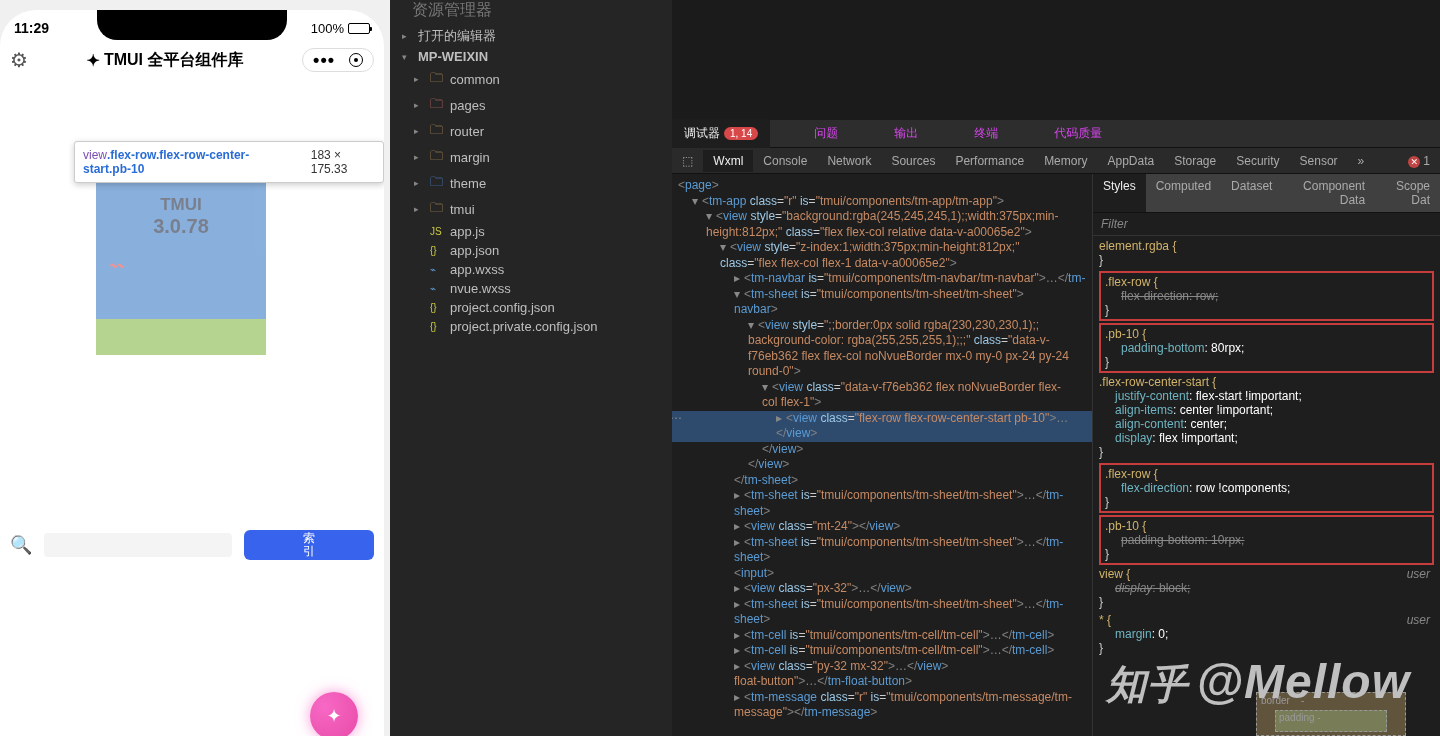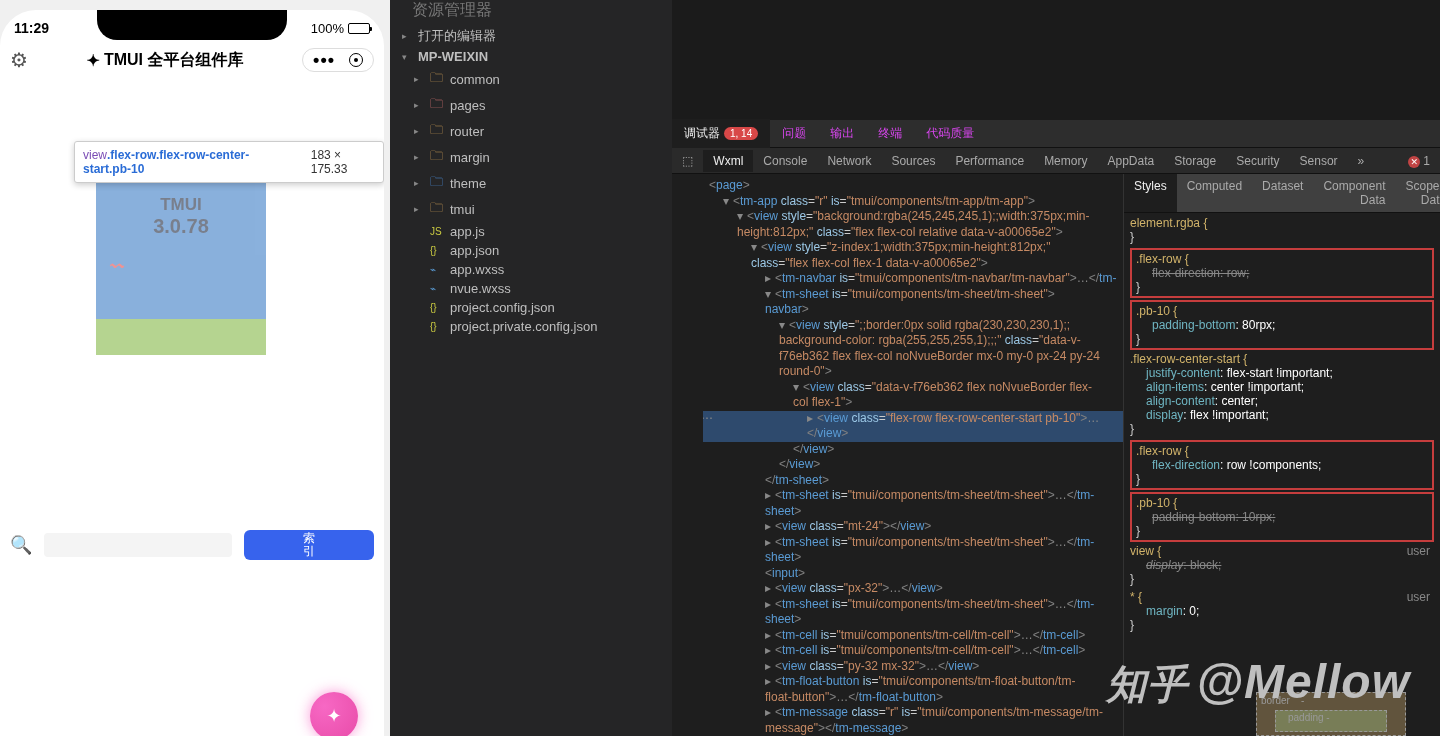--- a/index.html
+++ b/index.html
@@ -46,55 +46,55 @@
 .exp-arrow { width:10px; color:#888; font-size:9px; }
 .folder-ic { width:14px; color:#c09553; }
 .folder-ic.blue { color:#4a8cd8; }
 .folder-ic.red { color:#d67272; }
 .file-ic { width:14px; color:#cbcb41; }
 .pad1{padding-left:24px;}
 
 
 .devtools { position:absolute; left:672px; top:0; right:0; bottom:0; background:#1e1e1e; }
 .blank-top { height:120px; background:#1b1b1b; }
-.dt-tabbar { display:flex; align-items:center; height:28px; background:#2d2d2d; border-bottom:1px solid #111; font-size:12px; }
+.dt-tabbar { display:flex; align-items:center; height:28px; background:#2d2d2d; border-bottom:1px solid #111; font-size:12px;gap:32px; }
 .dt-tab { padding:6px 12px; color:#d946ef; cursor:pointer; }
 .dt-tab.active { background:#1e1e1e; color:#eee; }
 .badge { background:#d84848; border-radius:8px; padding:1px 6px; font-size:10px; color:#fff; margin-left:4px; }
 
 .dt-subbar { display:flex; align-items:center; height:26px; background:#2a2a2a; border-bottom:1px solid #111; font-size:12px; }
 .dt-subtab { padding:4px 10px; color:#aaa; cursor:pointer; }
 .dt-subtab.active { background:#1e1e1e; color:#eee; }
 .dt-push { flex:1; }
 .err-ic { width:12px; height:12px; border-radius:50%; background:#c14444; color:#fff; font-size:9px; display:inline-flex; align-items:center; justify-content:center; margin-right:3px; }
 
 .dt-body { display:flex; height:calc(100% - 174px); }
-.dom-pane { width:420px; overflow:auto; font-family:Menlo,Consolas,monospace; font-size:12px; line-height:15.5px; padding:4px 0;margin-left:31px; }
+.dom-pane { width:420px; overflow:auto; font-family:Menlo,Consolas,monospace; font-size:12px; line-height:15.5px; padding:4px 0; }
 .dom-line { white-space:pre; padding:0 6px; }
 .dom-line .t-tag{color:#5a9bd4;} .t-attr{color:#9cc8e6;} .t-val{color:#c68a64;} .t-punc{color:#808080;}
 .dom-line.sel { background:#2e4a6d; }
 .dom-arrow{color:#888; display:inline-block; width:10px;}
 .ellips{color:#888;}
 
 .style-pane { flex:1; border-left:1px solid #333; font-family:Menlo,Consolas,monospace; font-size:12px; overflow:hidden; }
 .style-tabs { display:flex; background:#404040; border-bottom:1px solid #111;text-align:right; }
 .style-tab { padding:5px 10px; font-size:12px; color:#aaa; cursor:pointer; }
 .style-tab.active { background:#1e1e1e; color:#eee; }
 .filter-row { padding:4px 8px; color:#888; font-style:italic; border-bottom:1px solid #333;}
 .rules { padding:3px 6px; }
 .rule { margin-bottom:4px; position:relative; }
 .redbox { border:2px solid #c53d3d; padding:2px 4px; margin:2px 0; }
 .sel-name{color:#d1b36a;} .prop{color:#6fb5c2; padding-left:16px;} .pv{color:#fff;}
 .struck{ text-decoration:line-through; color:#888; }
-.usr { position:absolute; right:4px; top:0; color:#888; }
+.usr { position:absolute; right:4px; top:0; color:#888; font-style:italic; }
 
 .watermark { position:absolute; right:30px; bottom:24px; font-size:48px; font-weight:600; color:#bfbfbf; font-style:italic; letter-spacing:1px; pointer-events:none; }
 .wm-logo { font-size:40px; font-weight:800; margin-right:8px;}
 .boxmodel { position:absolute; right:34px; bottom:0; width:150px; height:44px; background:#e6c07b55; border:1px dashed #999; font-size:10px; color:#999; padding:2px 4px;}
-.boxmodel .inner { margin:4px 14px 0 14px; height:22px; background:#a8d08d55; border:1px dashed #999; padding:1px 12px;}
+.boxmodel .inner { margin:4px 14px 0 14px; height:22px; background:#a8d08d55; border:1px dashed #999; padding:1px 3px;}
 </style>
 </head>
 <body>
 
 <div class="phone-zone">
   <div class="phone">
     <div class="notch"></div>
     <div class="statusbar">
       <span>11:29</span>
       <span class="battery">
@@ -263,34 +263,34 @@
         <div class="dom-line " style="padding-left:62px;position:relative"><span class="dom-arrow">▸</span><span class="t-punc">&lt;</span><span class="t-tag">view</span> <span class="t-attr">class</span>=<span class="t-val">"mt-24"</span><span class="t-punc">&gt;&lt;/</span><span class="t-tag">view</span><span class="t-punc">&gt;</span></div>
         <div class="dom-line " style="padding-left:62px;position:relative"><span class="dom-arrow">▸</span><span class="t-punc">&lt;</span><span class="t-tag">tm-sheet</span> <span class="t-attr">is</span>=<span class="t-val">"tmui/components/tm-sheet/tm-sheet"</span><span class="t-punc">&gt;</span><span class="ellips">…</span><span class="t-punc">&lt;/</span><span class="t-tag">tm-</span></div>
         <div class="dom-line " style="padding-left:62px;position:relative"><span class="t-tag">sheet</span><span class="t-punc">&gt;</span></div>
         <div class="dom-line " style="padding-left:62px;position:relative"><span class="t-punc">&lt;</span><span class="t-tag">input</span><span class="t-punc">&gt;</span></div>
         <div class="dom-line " style="padding-left:62px;position:relative"><span class="dom-arrow">▸</span><span class="t-punc">&lt;</span><span class="t-tag">view</span> <span class="t-attr">class</span>=<span class="t-val">"px-32"</span><span class="t-punc">&gt;</span><span class="ellips">…</span><span class="t-punc">&lt;/</span><span class="t-tag">view</span><span class="t-punc">&gt;</span></div>
         <div class="dom-line " style="padding-left:62px;position:relative"><span class="dom-arrow">▸</span><span class="t-punc">&lt;</span><span class="t-tag">tm-sheet</span> <span class="t-attr">is</span>=<span class="t-val">"tmui/components/tm-sheet/tm-sheet"</span><span class="t-punc">&gt;</span><span class="ellips">…</span><span class="t-punc">&lt;/</span><span class="t-tag">tm-</span></div>
         <div class="dom-line " style="padding-left:62px;position:relative"><span class="t-tag">sheet</span><span class="t-punc">&gt;</span></div>
         <div class="dom-line " style="padding-left:62px;position:relative"><span class="dom-arrow">▸</span><span class="t-punc">&lt;</span><span class="t-tag">tm-cell</span> <span class="t-attr">is</span>=<span class="t-val">"tmui/components/tm-cell/tm-cell"</span><span class="t-punc">&gt;</span><span class="ellips">…</span><span class="t-punc">&lt;/</span><span class="t-tag">tm-cell</span><span class="t-punc">&gt;</span></div>
         <div class="dom-line " style="padding-left:62px;position:relative"><span class="dom-arrow">▸</span><span class="t-punc">&lt;</span><span class="t-tag">tm-cell</span> <span class="t-attr">is</span>=<span class="t-val">"tmui/components/tm-cell/tm-cell"</span><span class="t-punc">&gt;</span><span class="ellips">…</span><span class="t-punc">&lt;/</span><span class="t-tag">tm-cell</span><span class="t-punc">&gt;</span></div>
         <div class="dom-line " style="padding-left:62px;position:relative"><span class="dom-arrow">▸</span><span class="t-punc">&lt;</span><span class="t-tag">view</span> <span class="t-attr">class</span>=<span class="t-val">"py-32 mx-32"</span><span class="t-punc">&gt;</span><span class="ellips">…</span><span class="t-punc">&lt;/</span><span class="t-tag">view</span><span class="t-punc">&gt;</span></div>
-        <div class="dom-line " style="padding-left:62px;position:relative"><span class="dom-arrow">▸</span><span class="t-punc">&lt;</span><span class="t-tag">tm-float-button</span> <span class="t-attr">is</span>=<span class="t-val">"tmui/components/tm-float-button/tm-</span></div>
         <div class="dom-line " style="padding-left:62px;position:relative"><span class="t-val">float-button"</span><span class="t-punc">&gt;</span><span class="ellips">…</span><span class="t-punc">&lt;/</span><span class="t-tag">tm-float-button</span><span class="t-punc">&gt;</span></div>
         <div class="dom-line " style="padding-left:62px;position:relative"><span class="dom-arrow">▸</span><span class="t-punc">&lt;</span><span class="t-tag">tm-message</span> <span class="t-attr">class</span>=<span class="t-val">"r"</span> <span class="t-attr">is</span>=<span class="t-val">"tmui/components/tm-message/tm-</span></div>
         <div class="dom-line " style="padding-left:62px;position:relative"><span class="t-val">message"</span><span class="t-punc">&gt;&lt;/</span><span class="t-tag">tm-message</span><span class="t-punc">&gt;</span></div>
       </div>
 
     <div class="style-pane">
       <div class="style-tabs" id="styletabs">
           <div class="style-tab active">Styles</div>
           <div class="style-tab ">Computed</div>
           <div class="style-tab ">Dataset</div>
           <div class="style-tab ">Component Data</div>
           <div class="style-tab ">Scope Dat</div>
         </div>
+      <div class="filter-row">Filter</div>
       <div class="rules" id="rules">
         <div class="rule"><span class="sel-name">element.rgba {</span><br><span>}</span></div>
       <div class="rule redbox"><span class="sel-name">.flex-row {</span><br><span class="prop struck">flex-direction</span><span class="pv struck">: row;</span><br><span>}</span></div>
           <div class="rule redbox"><span class="sel-name">.pb-10 {</span><br><span class="prop ">padding-bottom</span><span class="pv ">: 80rpx;</span><br><span>}</span></div>
           <div class="rule "><span class="sel-name">.flex-row-center-start {</span><br><span class="prop ">justify-content</span><span class="pv ">: flex-start !important;</span><br><span class="prop ">align-items</span><span class="pv ">: center !important;</span><br><span class="prop ">align-content</span><span class="pv ">: center;</span><br><span class="prop ">display</span><span class="pv ">: flex !important;</span><br><span>}</span></div>
           <div class="rule redbox"><span class="sel-name">.flex-row {</span><br><span class="prop ">flex-direction</span><span class="pv ">: row !components;</span><br><span>}</span></div>
           <div class="rule redbox"><span class="sel-name">.pb-10 {</span><br><span class="prop struck">padding-bottom</span><span class="pv struck">: 10rpx;</span><br><span>}</span></div>
           <div class="rule "><span class="sel-name">view {</span><span class="usr">user</span><br><span class="prop struck" style="font-style:italic">display</span><span class="pv struck">: block;</span><br><span>}</span></div>
           <div class="rule "><span class="sel-name">* {</span><span class="usr">user</span><br><span class="prop ">margin</span><span class="pv ">: 0;</span><br><span>}</span></div>
         </div>

